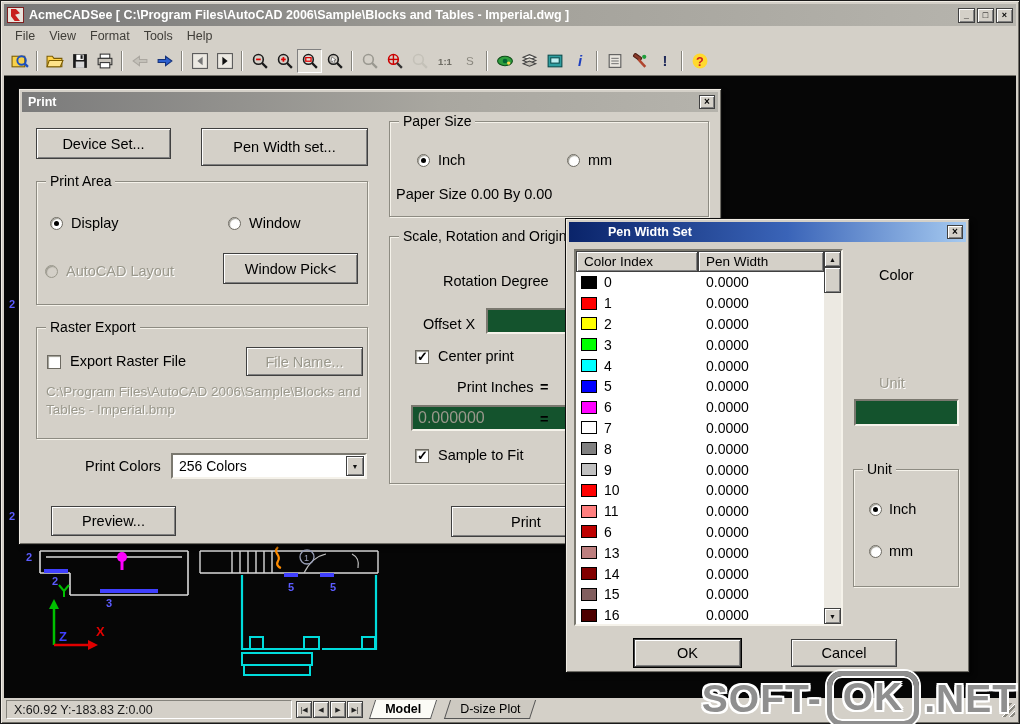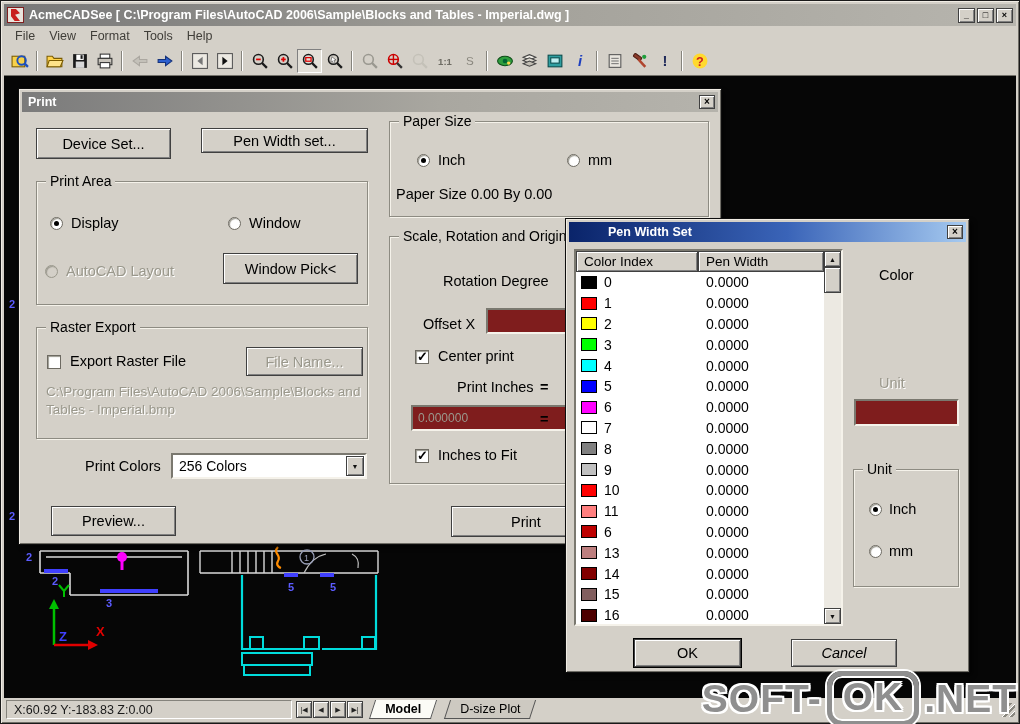--- a/index.html
+++ b/index.html
@@ -46,21 +46,21 @@
   .btn.default{outline:1px solid #000;}
   .grp{position:absolute;border:1px solid #8d8b82;box-shadow:inset 1px 1px 0 #f5f2ea,1px 1px 0 #f5f2ea;}
   .grp-legend{position:absolute;top:-9px;left:9px;background:#d4d0c8;padding:0 4px;font-size:14px;color:#000;white-space:nowrap;}
   .lbl{position:absolute;font-size:14.5px;color:#000;white-space:nowrap;}
   .lbl.gray{color:#9a988c;text-shadow:1px 1px 0 #fff;}
   .radio{position:absolute;width:13px;height:13px;border-radius:50%;background:#fff;border:1px solid #6d6a62;box-shadow:inset 1px 1px 1px #9b998f;}
   .radio.checked::after{content:"";position:absolute;inset:3px;background:#000;border-radius:50%;}
   .radio.disabled{background:#d4d0c8;border-color:#9a988c;}
   .check{position:absolute;width:14px;height:14px;background:#fff;border:1px solid #6d6a62;box-shadow:inset 1px 1px 1px #9b998f;}
   .check.checked::after{content:"✓";position:absolute;left:1px;top:-2px;font-size:13px;font-weight:bold;color:#000;}
-  .inp{position:absolute;background:#7f1d1d;border:2px solid;border-color:#7a786f #f5f2ea #f5f2ea #7a786f;font-size:12px;padding:0 5px;color:#000;}
+  .inp{position:absolute;background:#14532d;border:2px solid;border-color:#7a786f #f5f2ea #f5f2ea #7a786f;font-size:16px;padding:0 5px;color:#000;}
   .inp.grayval{color:#9a988c;}
   .select{position:absolute;background:#fff;border:2px solid;border-color:#7a786f #f5f2ea #f5f2ea #7a786f;font-size:14px;display:flex;align-items:center;padding-left:6px;}
   .dd-btn{position:absolute;right:1px;top:1px;bottom:1px;width:18px;background:#d4d0c8;border:1px solid #404040;box-shadow:inset 1px 1px 0 #fff,inset -1px -1px 0 #808080;font-size:7px;display:flex;align-items:center;justify-content:center;color:#111;}
   
   .penlist{position:absolute;left:8px;top:30px;width:269px;height:377px;background:#fdba74;border:2px solid;border-color:#7a786f #f5f2ea #f5f2ea #7a786f;}
   .ph{position:absolute;top:0;height:21px;background:#d4d0c8;border:1px solid #404040;box-shadow:inset 1px 1px 0 #fff,inset -1px -1px 0 #808080;font-size:13.5px;display:flex;align-items:center;padding-left:7px;color:#000;}
   .pen-rows{position:absolute;left:0;top:21px;width:248px;bottom:0;overflow:hidden;background:#fff;}
   .pen-row{position:relative;height:20.8px;display:flex;align-items:center;}
   .swatch{width:16px;height:13px;border:1px solid #000;margin-left:5px;flex:none;}
   .pidx{font-size:14px;margin-left:7px;color:#000;}
@@ -308,21 +308,21 @@
   </svg>
 </div>
 
 <div class="dialog" style="left:18px;top:88px;width:704px;height:457px;z-index:10;">
   <div class="dlg-title gray">
     <span>Print</span>
     <span class="dlg-close">×</span>
   </div>
 
   <div class="btn" style="left:17px;top:39px;width:135px;height:31px;">Device Set...</div>
-  <div class="btn" style="left:182px;top:39px;width:167px;height:25px;">Pen Width set...</div>
+  <div class="btn" style="left:182px;top:39px;width:167px;height:38px;">Pen Width set...</div>
 
   <div class="grp" style="left:17px;top:92px;width:332px;height:124px;">
     <span class="grp-legend">Print Area</span>
   </div>
   <span class="radio checked" style="left:31px;top:128px;"></span>
   <span class="lbl" style="left:52px;top:126px;">Display</span>
   <span class="radio" style="left:209px;top:128px;"></span>
   <span class="lbl" style="left:230px;top:126px;">Window</span>
   <span class="radio disabled" style="left:26px;top:176px;"></span>
   <span class="lbl gray" style="left:47px;top:174px;">AutoCAD Layout</span>
@@ -359,21 +359,21 @@
   <span class="lbl" style="left:424px;top:184px;">Rotation Degree</span>
   <span class="lbl" style="left:404px;top:227px;">Offset X</span>
   <input class="inp" style="left: 467px; top: 219px; width: 150px; height: 26px;">
   <span class="check checked" style="left:396px;top:261px;"></span>
   <span class="lbl" style="left:419px;top:259px;">Center print</span>
   <span class="lbl" style="left:438px;top:290px;">Print Inches</span>
   <span class="lbl" style="left:521px;top:290px;font-weight:bold;">=</span>
   <input class="inp grayval" style="left: 392px; top: 316px; width: 165px; height: 26px;" value="0.000000">
   <span class="lbl" style="left:521px;top:322px;font-weight:bold;">=</span>
   <span class="check checked" style="left:396px;top:360px;"></span>
-  <span class="lbl" style="left:419px;top:358px;">Inches to Fit</span>
+  <span class="lbl" style="left:419px;top:358px;">Sample to Fit</span>
 
   <div class="btn" style="left:432px;top:417px;width:150px;height:31px;">Print</div>
 </div>
 
 <div class="dialog" style="left:565px;top:218px;width:405px;height:455px;z-index:20;">
   <div class="dlg-title blue">
     <span>Pen Width Set</span>
     <span class="dlg-close">×</span>
   </div>
 
@@ -480,21 +480,21 @@
 
   <div class="grp" style="left:287px;top:250px;width:106px;height:118px;">
     <span class="grp-legend">Unit</span>
   </div>
   <span class="radio checked" style="left:303px;top:284px;"></span>
   <span class="lbl" style="left:323px;top:282px;">Inch</span>
   <span class="radio" style="left:303px;top:326px;"></span>
   <span class="lbl" style="left:323px;top:324px;">mm</span>
 
   <div class="btn default" style="left:68px;top:420px;width:107px;height:28px;">OK</div>
-  <div class="btn" style="left:225px;top:420px;width:106px;height:28px;font-style:italic;">Cancel</div>
+  <div class="btn" style="left:225px;top:420px;width:106px;height:28px;">Cancel</div>
 </div>
 
 <div class="statusbar">
   <div class="panel-sunken" style="left:2px;width:286px;">X:60.92 Y:-183.83 Z:0.00</div>
   <span class="nav-btn" style="left:292px;">|◀</span>
   <span class="nav-btn" style="left:309px;">◀</span>
   <span class="nav-btn" style="left:326px;">▶</span>
   <span class="nav-btn" style="left:343px;">▶|</span>
   <div class="tab active" style="left:368px;">
       <span>Model</span>

